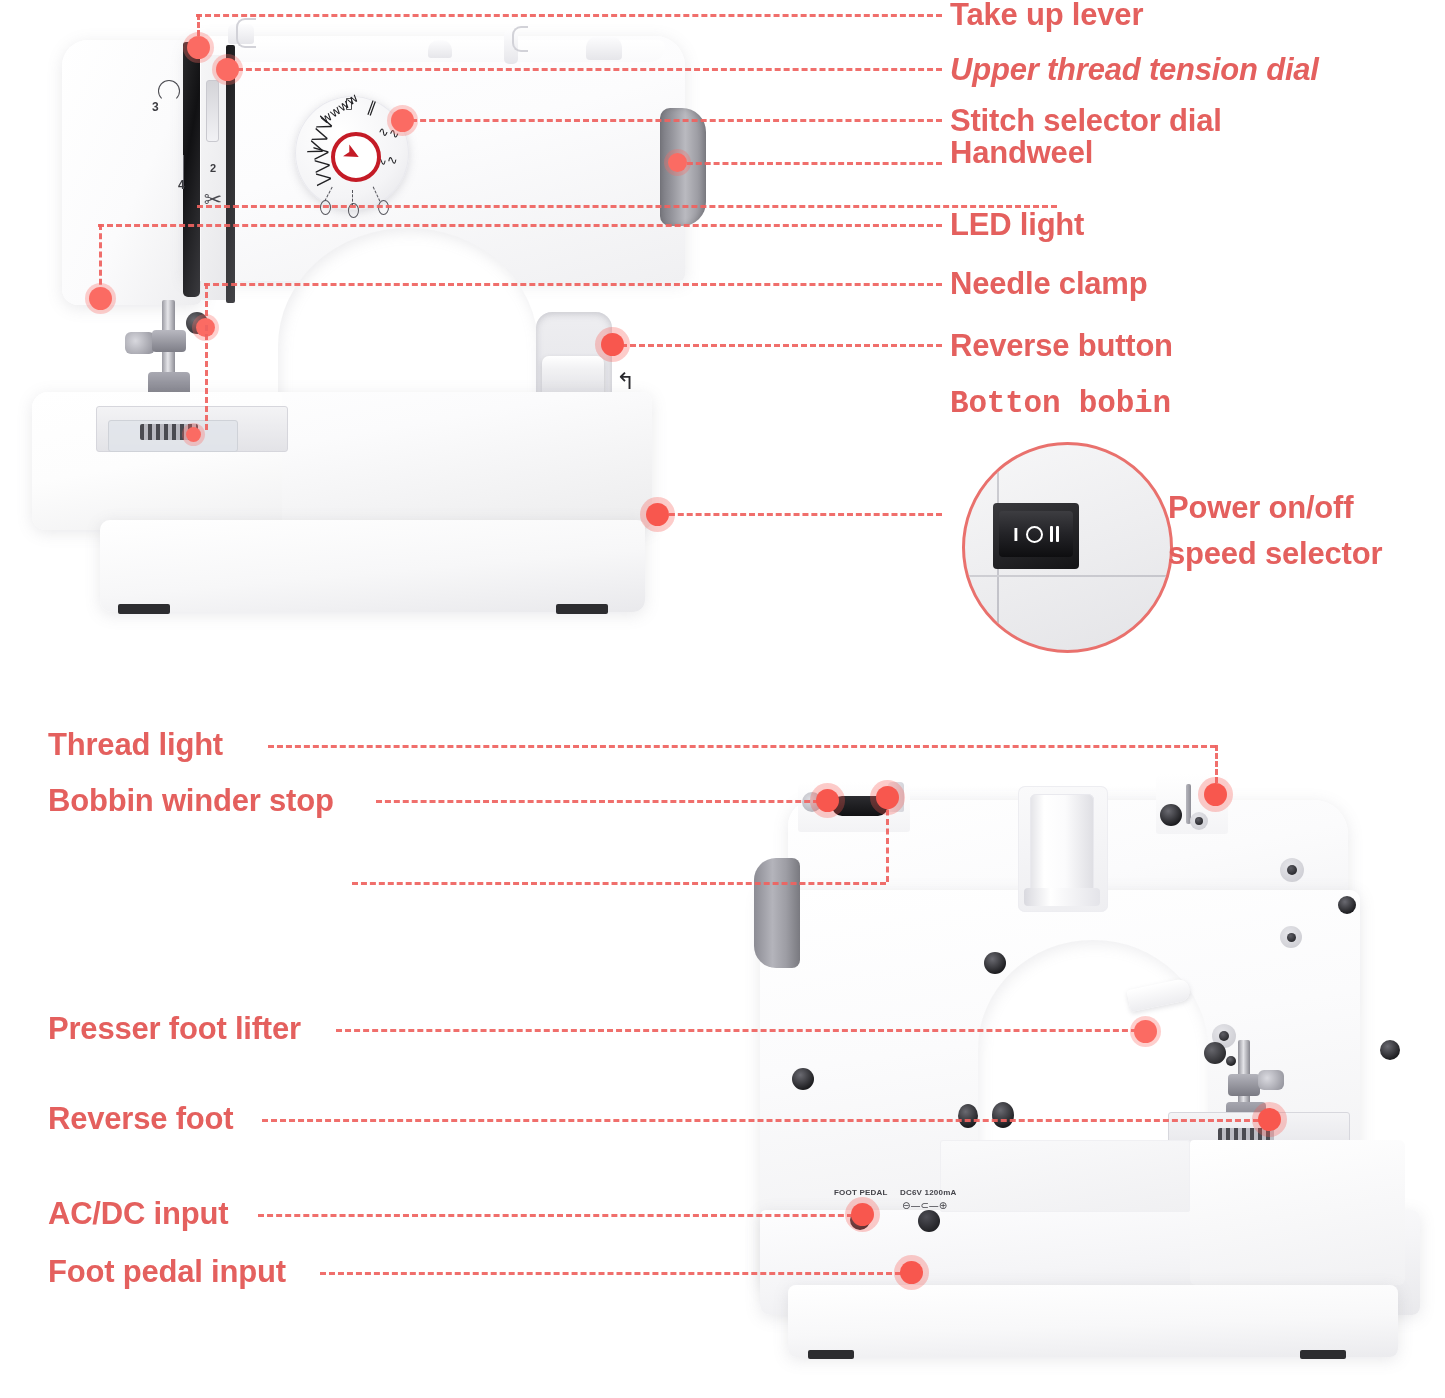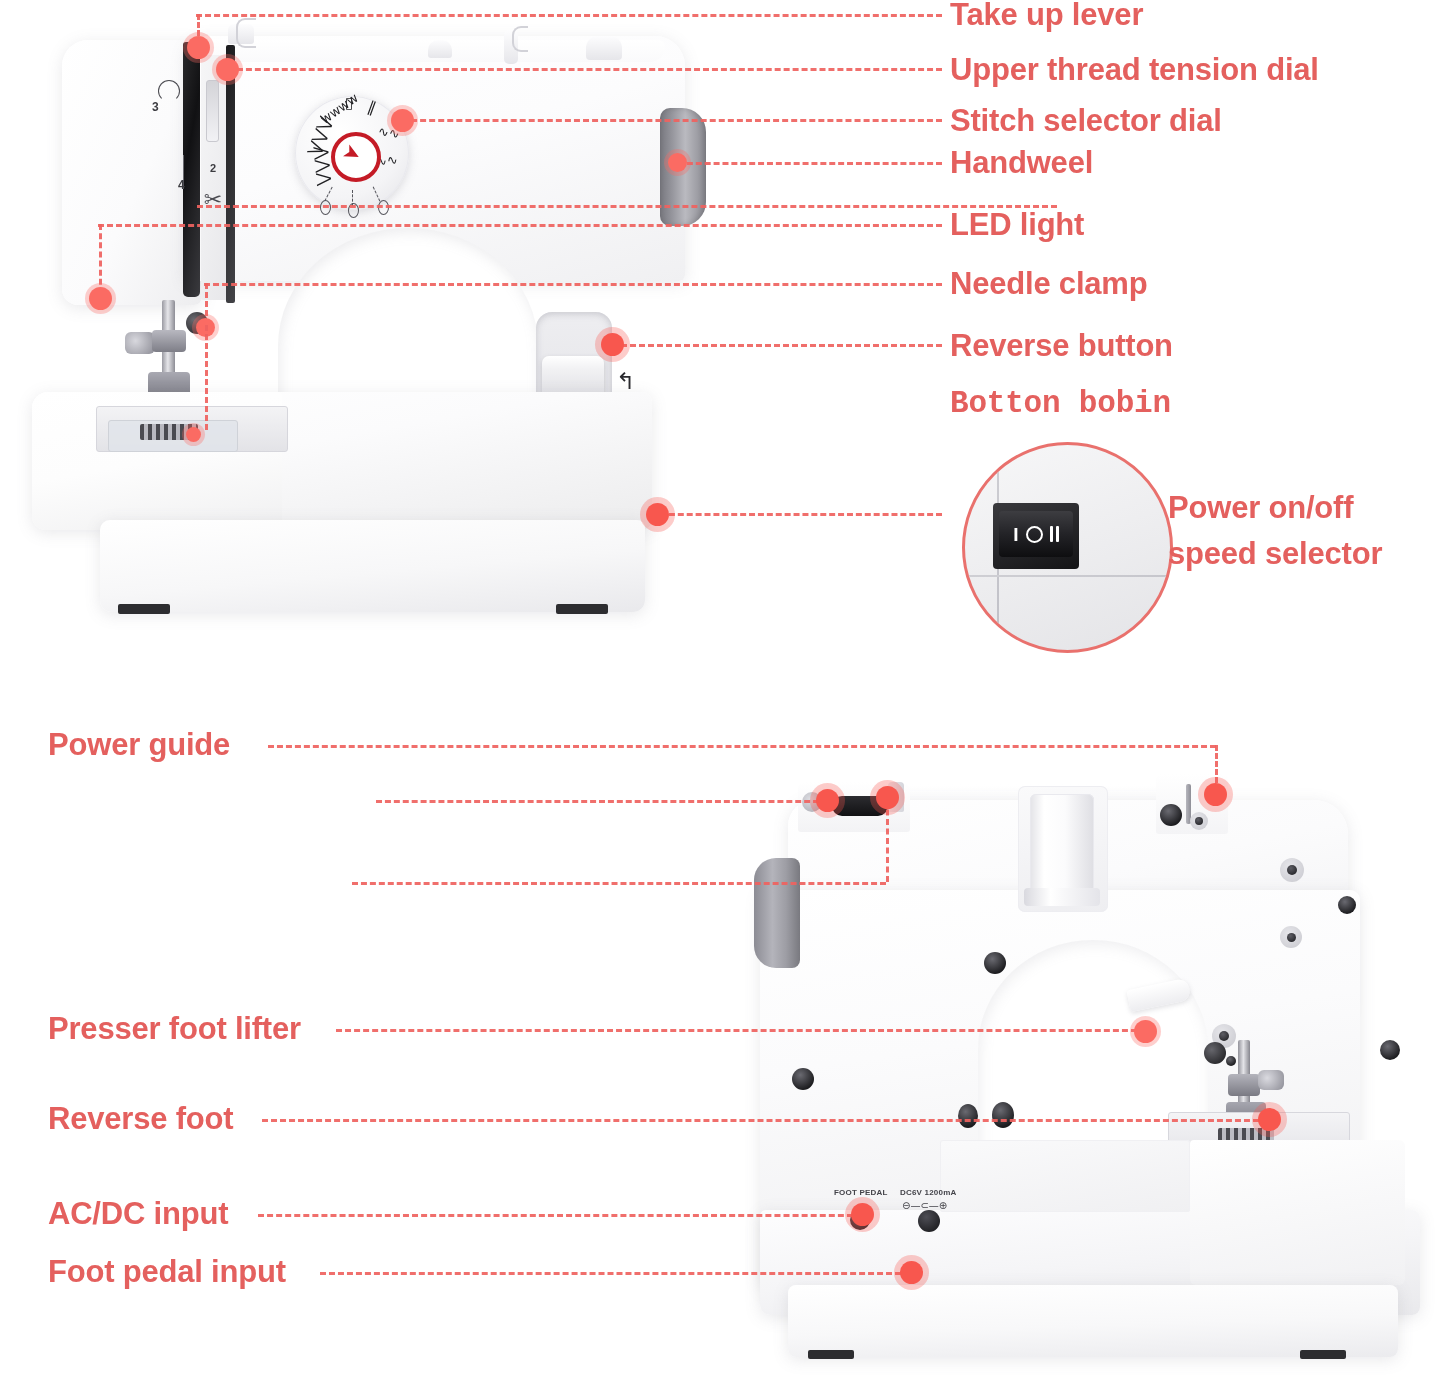--- a/index.html
+++ b/index.html
@@ -565,23 +565,23 @@
   <div class="dot lg ring" style="left:601px;top:333px;"></div>
 
   <div class="hline" style="left:660px;top:513px;width:282px;"></div>
   <div class="dot lg ring" style="left:646px;top:503px;"></div>
 
   <div class="hline" style="left:197px;top:205px;width:860px;"></div>
   <div class="dot sm" style="left:186px;top:427px;"></div>
   <div class="vline" style="left:205px;top:325px;height:105px;"></div>
 
   <div class="label" style="left:950px;top:-3px;">Take up lever</div>
-  <div class="label" style="left:950px;top:52px;">Upper thread tension dial</div>
+  <div class="label" style="left:950px;top:52px;font-style:italic;">Upper thread tension dial</div>
   <div class="label" style="left:950px;top:103px;">Stitch selector dial</div>
-  <div class="label" style="left:950px;top:145px;">Handweel</div>
+  <div class="label" style="left:950px;top:135px;">Handweel</div>
   <div class="label" style="left:950px;top:207px;">LED light</div>
   <div class="label" style="left:950px;top:266px;">Needle clamp</div>
   <div class="label" style="left:950px;top:328px;">Reverse button</div>
   <div class="label" style="left:950px;top:386px;font-family:Liberation Mono, monospace;">Botton bobin</div>
 
   <div class="inset-circle">
     <div class="inset-seam-v"></div>
     <div class="inset-seam-h"></div>
     <div class="inset-switch-body"></div>
     <div class="inset-switch-rocker">
@@ -677,19 +677,20 @@
 
   <div class="hline" style="left:262px;top:1119px;width:1006px;"></div>
   <div class="dot lg ring" style="left:1258px;top:1108px;"></div>
 
   <div class="hline" style="left:258px;top:1214px;width:604px;"></div>
   <div class="dot lg ring" style="left:851px;top:1203px;"></div>
 
   <div class="hline" style="left:320px;top:1272px;width:590px;"></div>
   <div class="dot lg ring" style="left:900px;top:1261px;"></div>
 
-  <div class="label" style="left:48px;top:727px;">Power guide</div>
+  <div class="label" style="left:48px;top:727px;">Thread light</div>
+  <div class="label" style="left:48px;top:783px;">Bobbin winder stop</div>
   <div class="label" style="left:48px;top:1011px;">Presser foot lifter</div>
   <div class="label" style="left:48px;top:1101px;">Reverse foot</div>
   <div class="label" style="left:48px;top:1196px;">AC/DC input</div>
   <div class="label" style="left:48px;top:1254px;">Foot pedal input</div>
 
 </div>
 
 </body></html>

